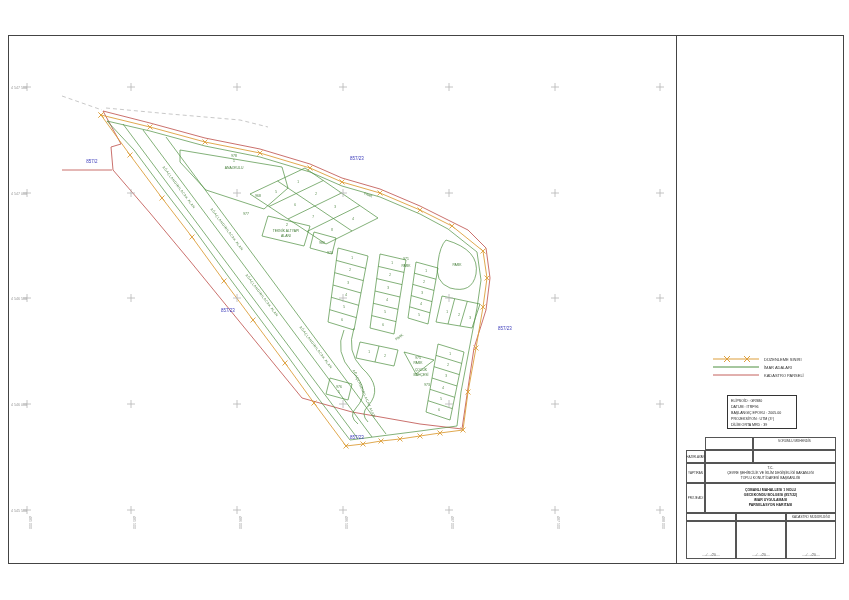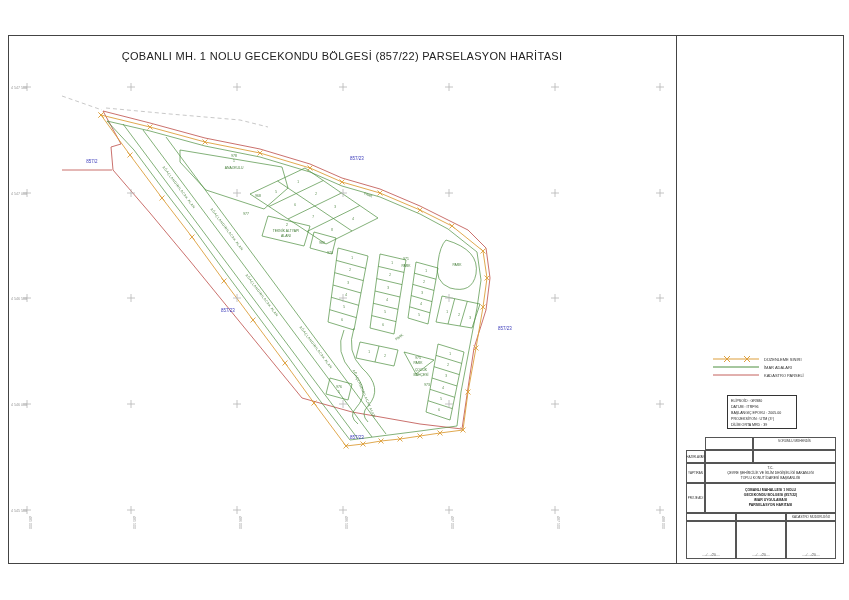--- a/index.html
+++ b/index.html
@@ -153,21 +153,20 @@
       <text x="239" y="516" class="coord" transform="rotate(90 239 516)">486 000</text>
       <text x="345" y="516" class="coord" transform="rotate(90 345 516)">486 500</text>
       <text x="451" y="516" class="coord" transform="rotate(90 451 516)">487 000</text>
       <text x="557" y="516" class="coord" transform="rotate(90 557 516)">487 500</text>
       <text x="662" y="516" class="coord" transform="rotate(90 662 516)">488 000</text>
     </svg>
 
   <div class="frame"></div>
   <div class="panel-divider"></div>
 
-  <div class="map-title">ÇOBANLI MH. 1 NOLU GECEKONDU BÖLGESİ (857/22) PARSELASYON HARİTASI</div>
 
   <div class="legend">
     <div class="legend-row">
       <svg class="sample" viewBox="0 0 48 8">
         <line x1="1" y1="4" x2="47" y2="4" stroke="#dd9f3c" stroke-width="1"></line>
         <path d="M12,1 L18,7 M18,1 L12,7 M32,1 L38,7 M38,1 L32,7" stroke="#dd9f3c" stroke-width="1" fill="none"></path>
       </svg>
       <span class="legend-label">DÜZENLEME SINIRI</span>
     </div>
     <div class="legend-row">

